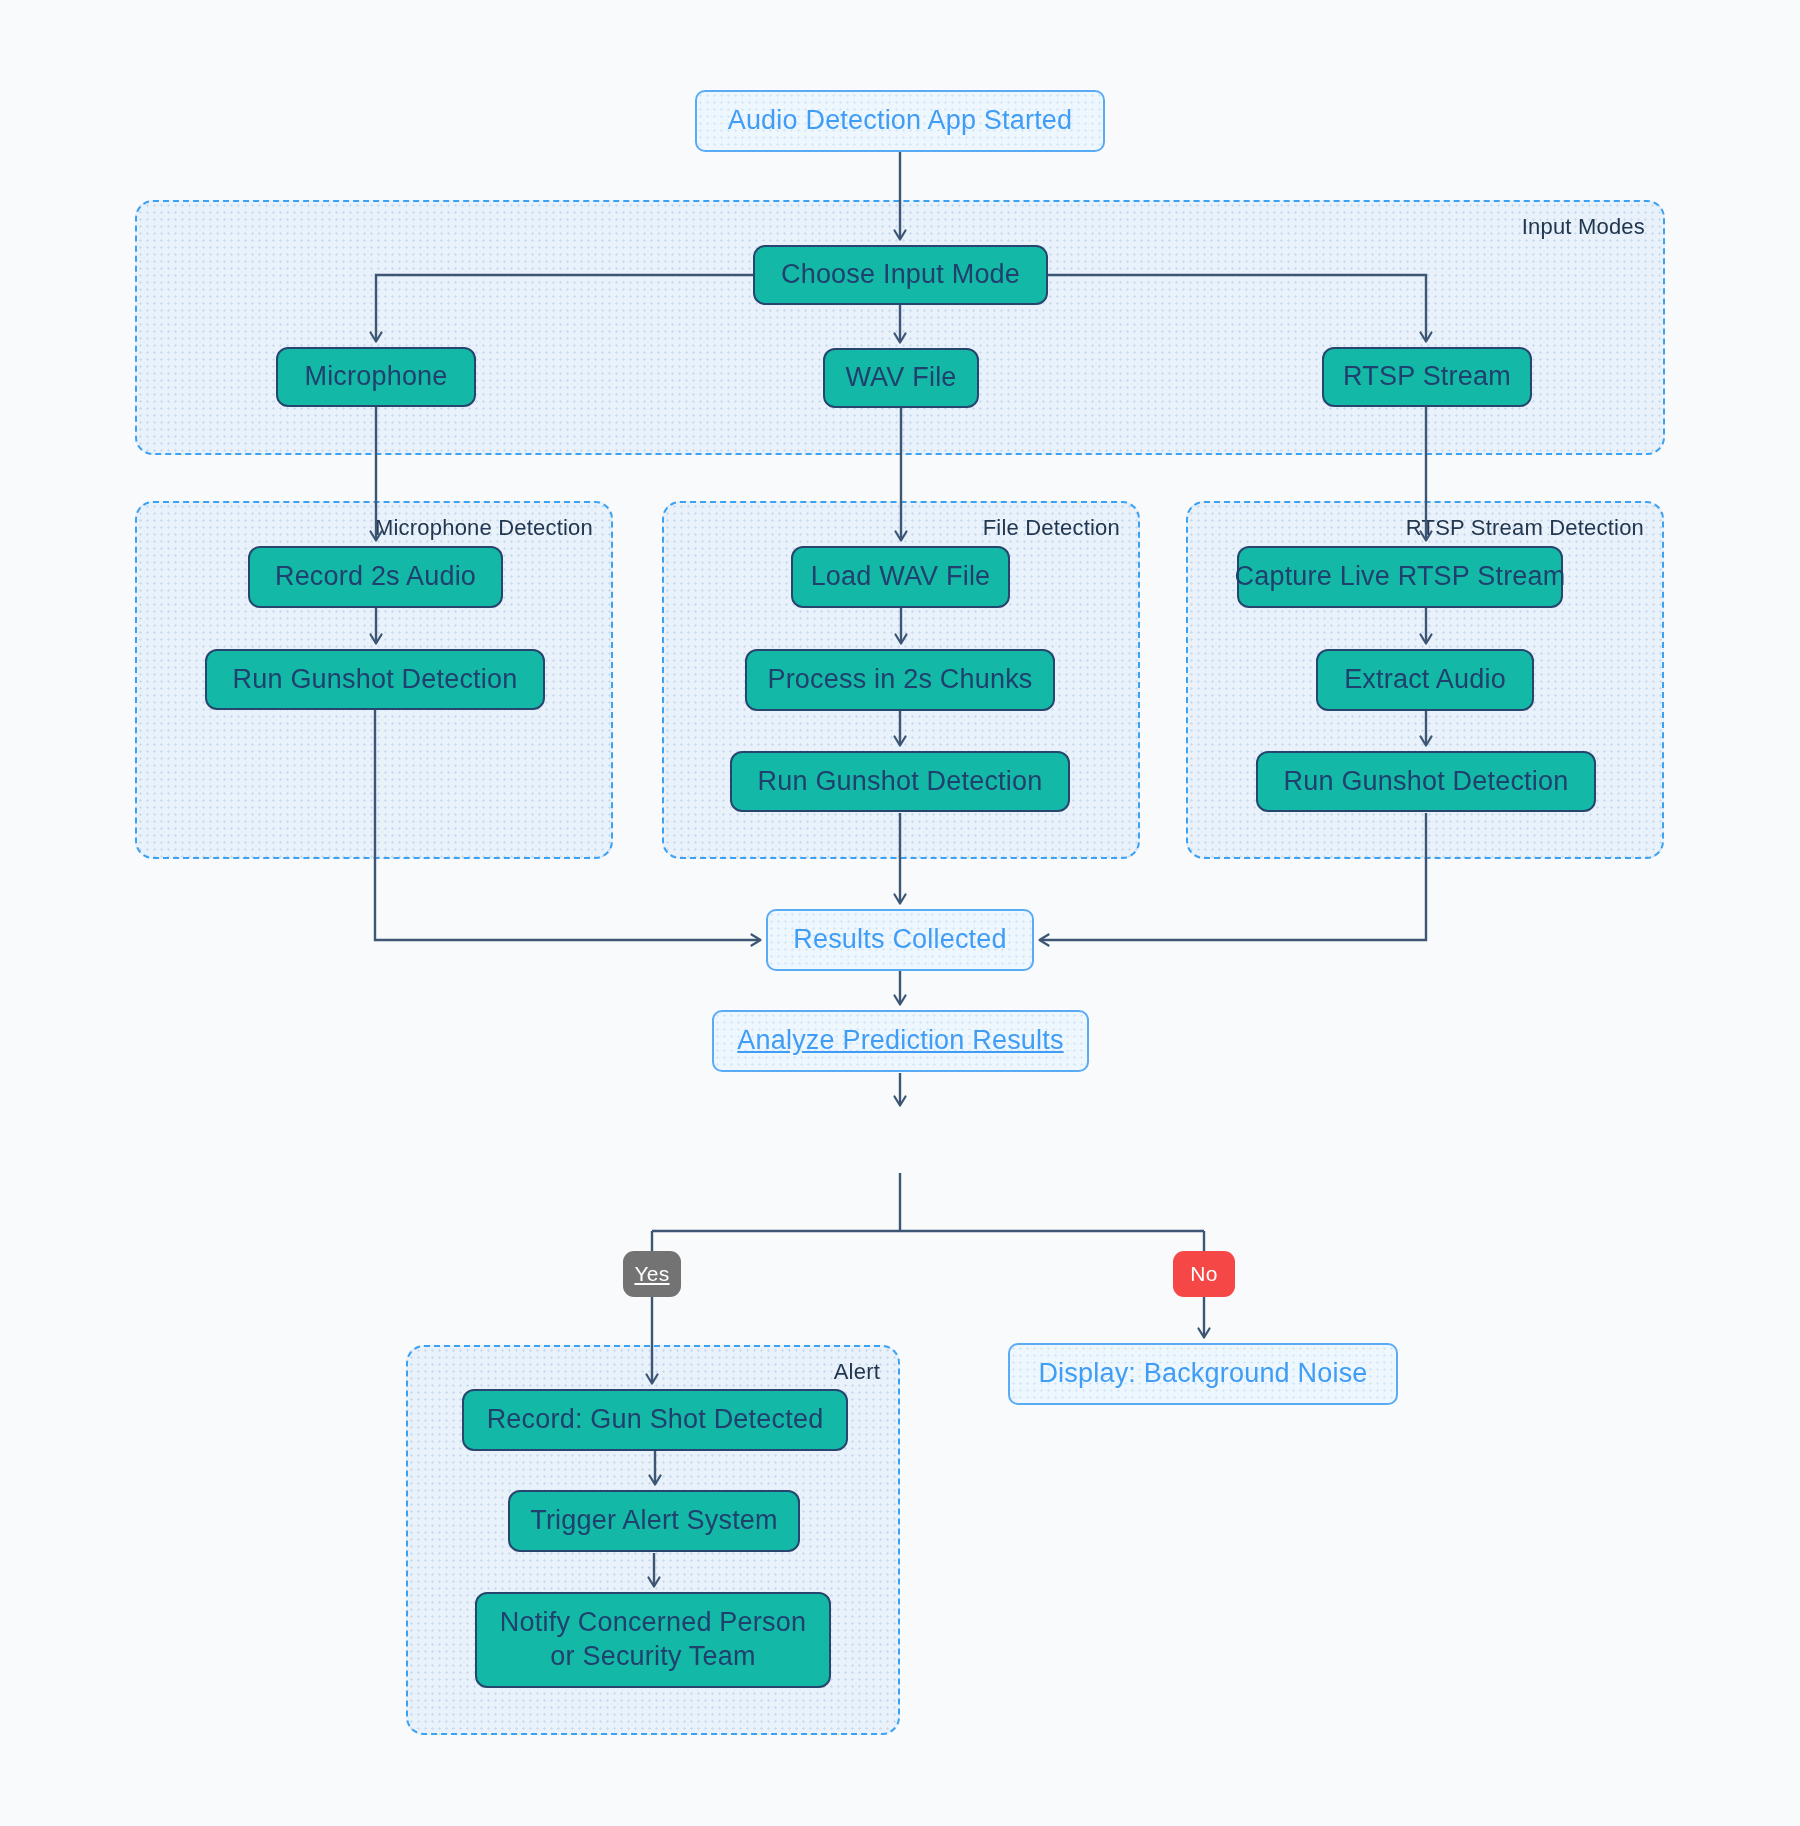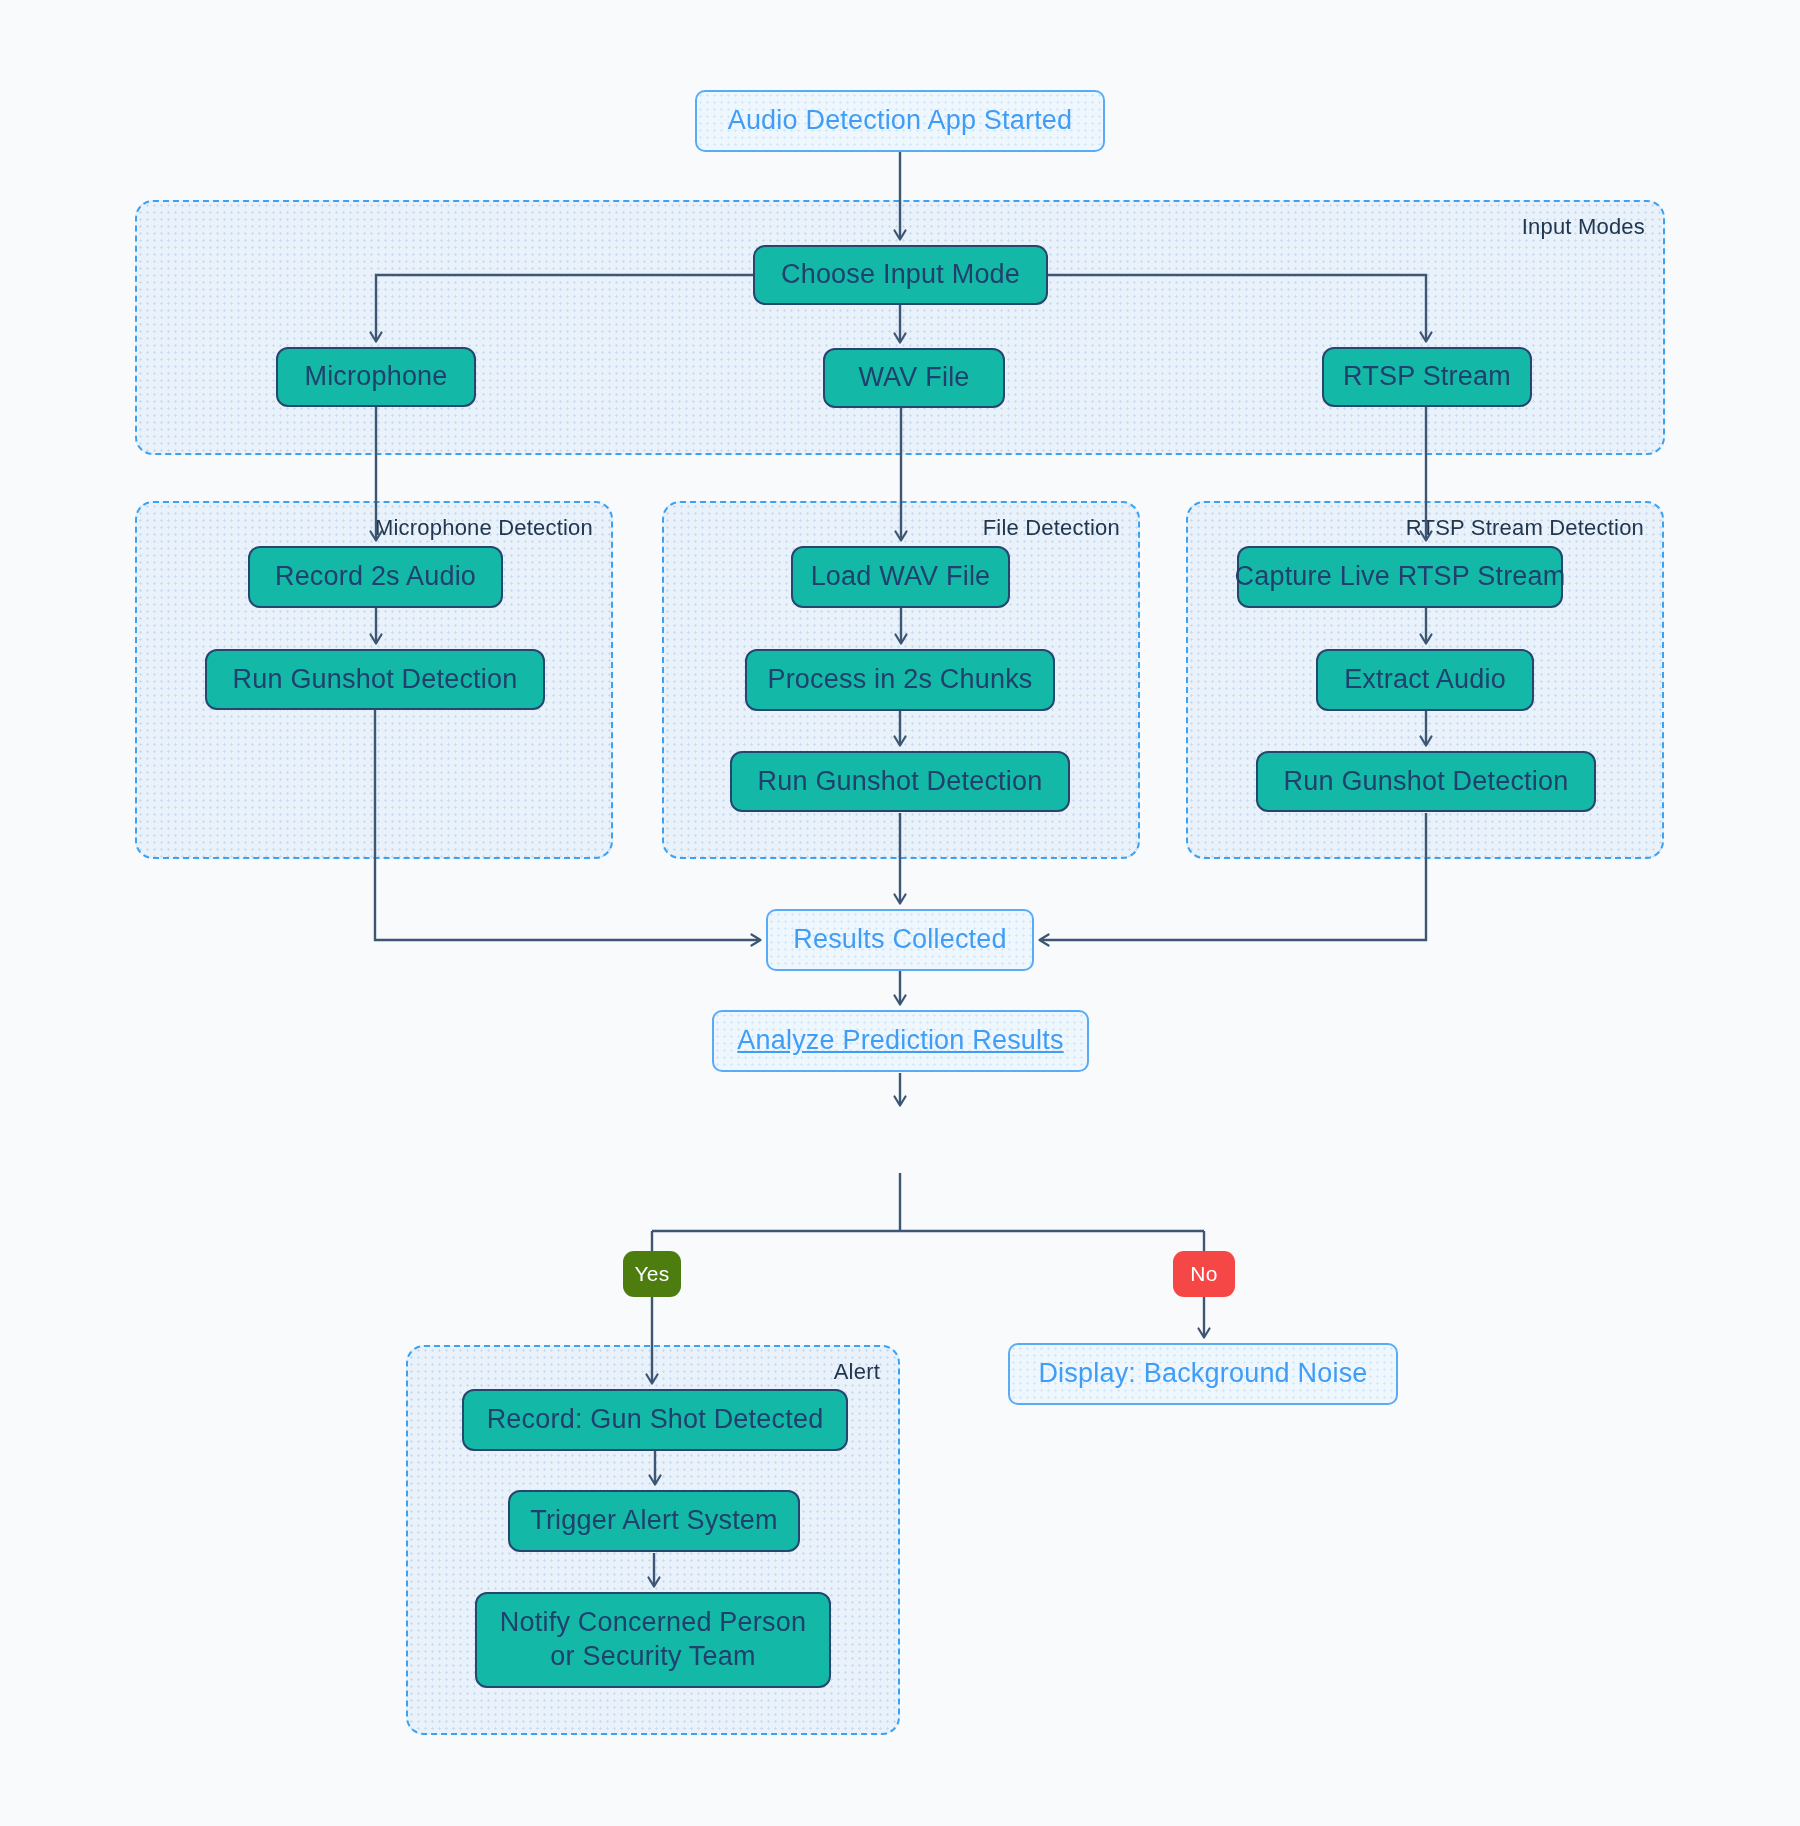--- a/index.html
+++ b/index.html
@@ -30,21 +30,21 @@
   .terminal{
     background-color:#eef6fe;border:2px solid #5aabf5;border-radius:10px;color:#3f9df5;
     background-image:radial-gradient(rgba(160,196,236,.30) 1px, transparent 1.2px);
     background-size:7px 7px;
   }
   .wrap{white-space:normal;padding:6px 14px;}
   .badge{
     position:absolute;z-index:4;display:flex;align-items:center;justify-content:center;
     color:#ffffff;font-size:21px;border-radius:11px;letter-spacing:.3px;
   }
-  .badge.green{background:#4d7c0f;}
+  .badge.green{background:#737373;text-decoration:underline;}
   .badge.red{background:#f64747;}
 </style>
 </head>
 <body>
 
 <div class="canvas">
 
   <div class="container" style="left:135px;top:200px;width:1530px;height:255px;">
     <div class="container-label">Input Modes</div>
   </div>
@@ -92,21 +92,21 @@
       <polyline points="655,1451 655,1484" marker-end="url(#arrow)"></polyline>
       <polyline points="654,1553 654,1586" marker-end="url(#arrow)"></polyline>
     </g>
   </svg>
 
   <div class="node terminal" style="left:695px;top:90px;width:410px;height:62px;">Audio Detection App Started</div>
 
   <div class="node process" style="left:753px;top:245px;width:295px;height:60px;">Choose Input Mode</div>
 
   <div class="node process" style="left:276px;top:347px;width:200px;height:60px;">Microphone</div>
-  <div class="node process" style="left:823px;top:348px;width:182px;height:60px;">WAV File</div>
+  <div class="node process" style="left:823px;top:348px;width:156px;height:60px;">WAV File</div>
   <div class="node process" style="left:1322px;top:347px;width:210px;height:60px;">RTSP Stream</div>
 
   <div class="node process" style="left:248px;top:546px;width:255px;height:62px;">Record 2s Audio</div>
   <div class="node process" style="left:205px;top:649px;width:340px;height:61px;">Run Gunshot Detection</div>
 
   <div class="node process" style="left:791px;top:546px;width:219px;height:62px;">Load WAV File</div>
   <div class="node process" style="left:745px;top:649px;width:310px;height:62px;">Process in 2s Chunks</div>
   <div class="node process" style="left:730px;top:751px;width:340px;height:61px;">Run Gunshot Detection</div>
 
   <div class="node process" style="left:1237px;top:546px;width:326px;height:62px;">Capture Live RTSP Stream</div>

